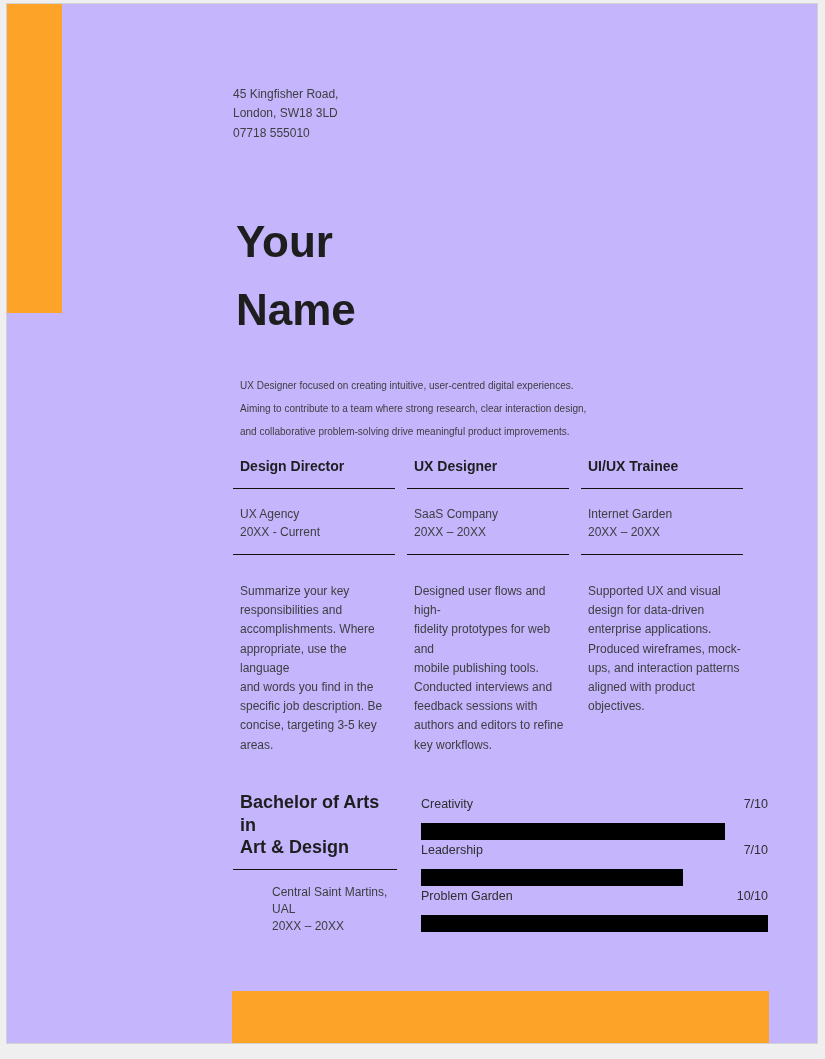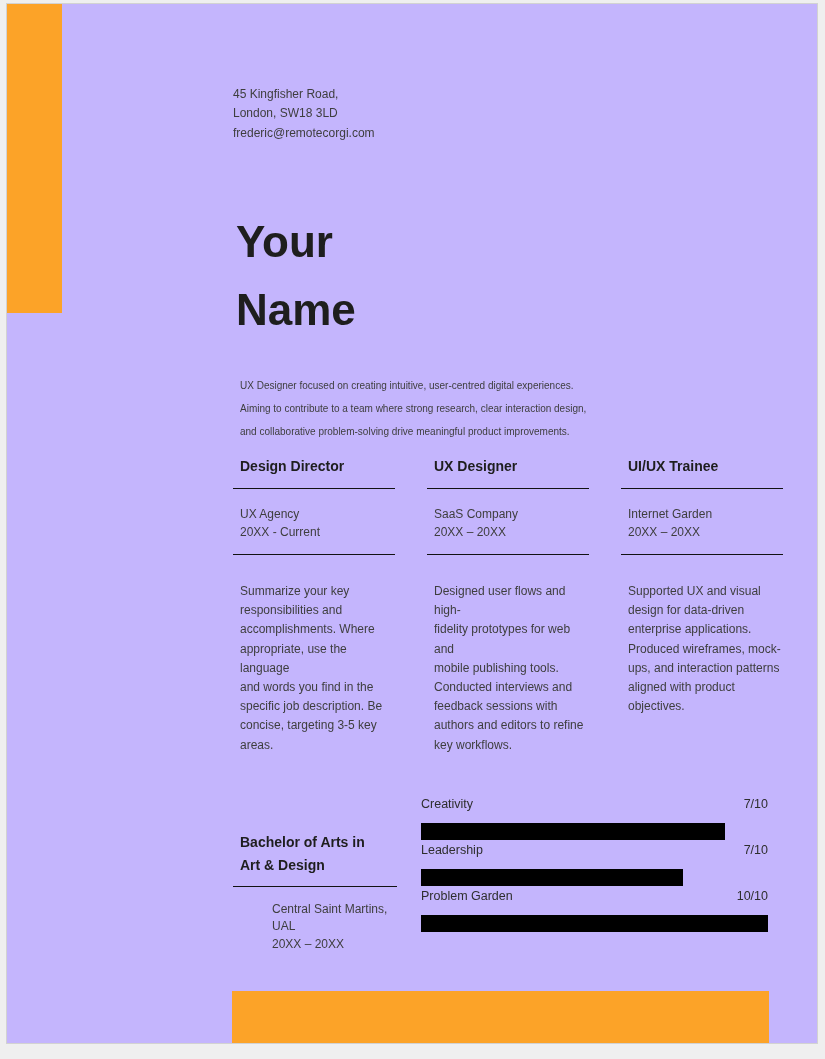--- a/index.html
+++ b/index.html
@@ -42,21 +42,21 @@
 
   .summary {
     left:233px; top:370px; width:545px;
     font-size:10px; line-height:23.2px;
     color:var(--color-text_secondary, #3E3E3E);
     white-space:pre-line;
   }
 
   .experience {
     left:226px; top:452px;
-    display:grid; grid-template-columns:162px 162px 162px; column-gap:32px;
+    display:grid; grid-template-columns:162px 162px 162px; column-gap:12px;
   }
   .exp-title {
     font-size:14px; line-height:20px; font-weight:bold;
     color:var(--color-text_primary, #1E1E1E);
     padding:0 0 12px 7px;
     border-bottom:1.5px solid var(--color-rule, #121212);
   }
   .exp-org {
     padding:16px 0 13px 7px;
     border-bottom:1.5px solid var(--color-rule, #121212);
@@ -65,26 +65,25 @@
   }
   .exp-desc {
     padding:27px 0 0 7px;
     font-size:12px; line-height:19.2px;
     color:var(--color-text_secondary, #3E3E3E);
     white-space:pre-line;
   }
 
   .education { left:226px; top:787px; width:164px; }
   .edu-degree {
-    font-size:14px; line-height:22.5px; font-weight:bold;
+    font-size:18px; line-height:22.5px; font-weight:bold;
     color:var(--color-text_primary, #1E1E1E);
     padding:0 0 10px 7px;
     border-bottom:1.5px solid var(--color-rule, #121212);
     white-space:pre-line;
-    margin-top:40px;
   }
   .edu-meta {
     padding:14px 0 0 7px;
     font-size:12px; line-height:17.3px;
     color:var(--color-text_secondary, #3E3E3E);
     margin-left:32px;
   }
 
   .skills { left:414px; top:792px; width:347px; }
   .skill-row { margin-bottom:2px; }
@@ -101,21 +100,21 @@
 </head>
 <body>
 
 <div class="page">
 
   <div class="abs accent-left"></div>
 
   <div class="abs contact">
     <div>45 Kingfisher Road,</div>
     <div>London, SW18 3LD</div>
-    <div>frederic@remotecorgi.com</div>
+    <div>07718 555010</div>
   </div>
 
   <h1 class="abs name">Your
 Name</h1>
 
   <p class="abs summary">UX Designer focused on creating intuitive, user-centred digital experiences.
 Aiming to contribute to a team where strong research, clear interaction design,
 and collaborative problem-solving drive meaningful product improvements.</p>
 
   <div class="abs experience">

